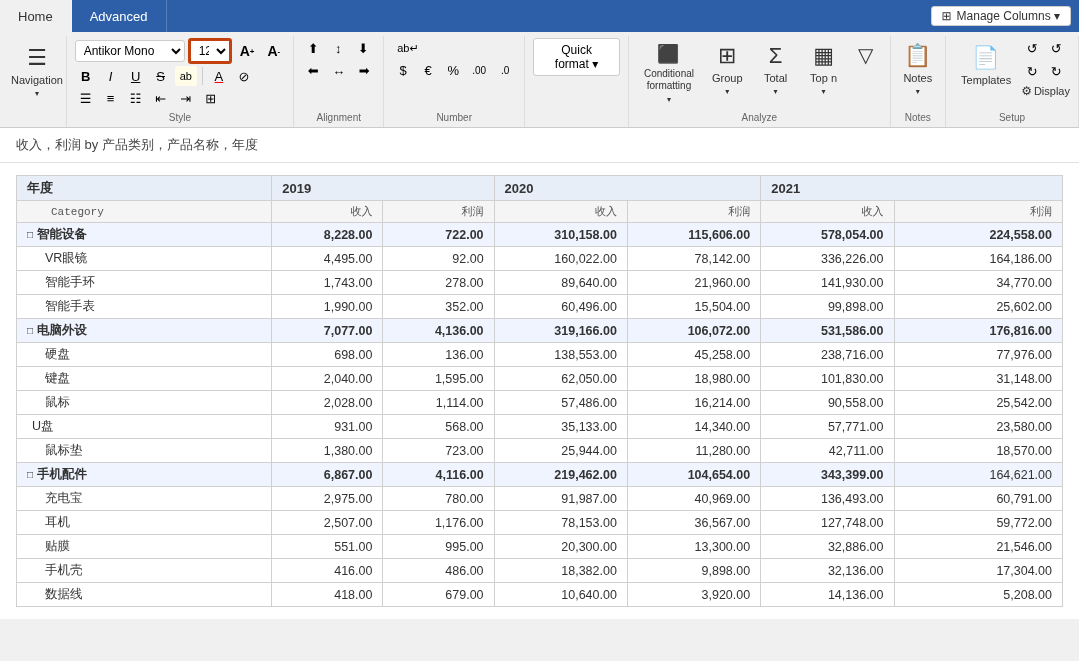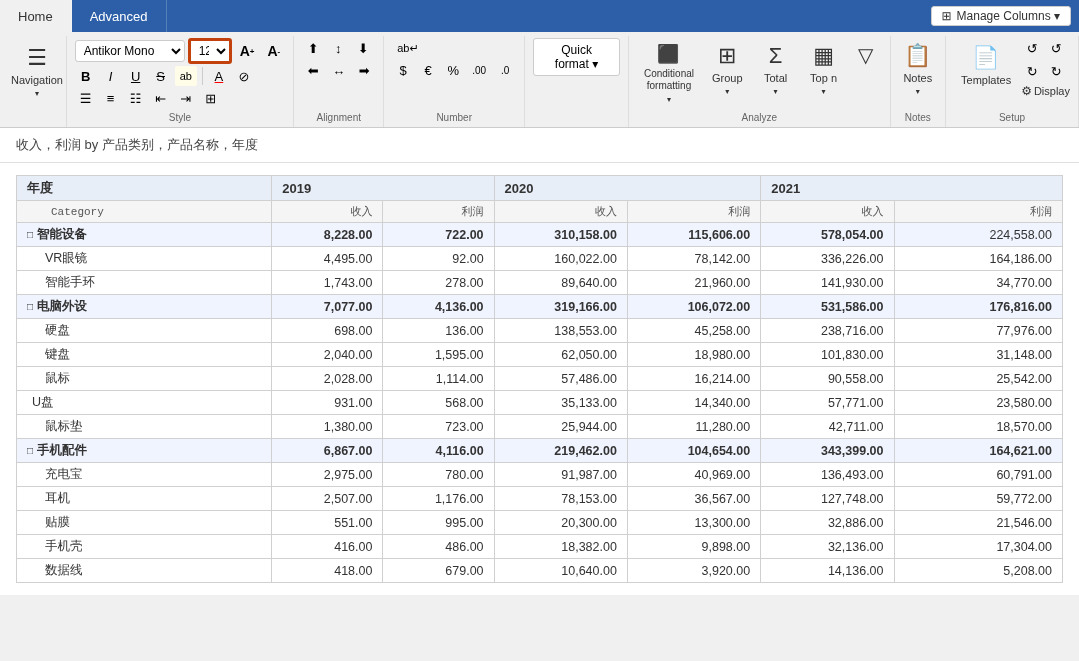--- a/index.html
+++ b/index.html
@@ -413,39 +413,48 @@
         </tr>
       </thead>
       <tbody id="table-body">
       <tr class="group-row">
             <td class="row-label first-col"><span style="font-size:10px;margin-right:4px;">□</span><strong>智能设备</strong></td>
             <td style="font-weight: 700;">8,228.00</td>
             <td style="font-weight: 700;">722.00</td>
             <td style="font-weight: 700;">310,158.00</td>
             <td style="font-weight: 700;">115,606.00</td>
             <td style="font-weight: 700;">578,054.00</td>
-            <td style="font-weight: 400; padding-left: 32px;">224,558.00</td>
+            <td style="font-weight: 700; padding-left: 32px;">224,558.00</td>
           </tr>
           <tr class="child-row">
             <td class="row-label first-col child-row" style="padding-left: 28px;">VR眼镜</td>
             <td>4,495.00</td>
             <td>92.00</td>
             <td>160,022.00</td>
             <td>78,142.00</td>
             <td>336,226.00</td>
             <td>164,186.00</td>
           </tr>
           <tr class="child-row">
             <td class="row-label first-col child-row" style="padding-left: 28px;">智能手环</td>
             <td>1,743.00</td>
             <td>278.00</td>
             <td>89,640.00</td>
             <td>21,960.00</td>
             <td>141,930.00</td>
             <td>34,770.00</td>
+          </tr>
+          <tr class="child-row">
+            <td class="row-label first-col child-row" style="padding-left: 28px;">智能手表</td>
+            <td>1,990.00</td>
+            <td>352.00</td>
+            <td>60,496.00</td>
+            <td>15,504.00</td>
+            <td>99,898.00</td>
+            <td>25,602.00</td>
           </tr>
           <tr class="group-row">
             <td class="row-label first-col"><span style="font-size:10px;margin-right:4px;">□</span><strong>电脑外设</strong></td>
             <td style="font-weight: 700;">7,077.00</td>
             <td style="font-weight: 700;">4,136.00</td>
             <td style="font-weight: 700;">319,166.00</td>
             <td style="font-weight: 700;">106,072.00</td>
             <td style="font-weight: 700;">531,586.00</td>
             <td style="font-weight: 700;">176,816.00</td>
           </tr>
@@ -494,21 +503,21 @@
             <td>42,711.00</td>
             <td>18,570.00</td>
           </tr>
           <tr class="group-row">
             <td class="row-label first-col"><span style="font-size:10px;margin-right:4px;">□</span><strong>手机配件</strong></td>
             <td style="font-weight: 700;">6,867.00</td>
             <td style="font-weight: 700;">4,116.00</td>
             <td style="font-weight: 700;">219,462.00</td>
             <td style="font-weight: 700;">104,654.00</td>
             <td style="font-weight: 700;">343,399.00</td>
-            <td style="font-weight: 700;">164,621.00</td>
+            <td style="font-weight: 400;">164,621.00</td>
           </tr>
           <tr class="child-row">
             <td class="row-label first-col child-row" style="padding-left: 28px;">充电宝</td>
             <td>2,975.00</td>
             <td>780.00</td>
             <td>91,987.00</td>
             <td>40,969.00</td>
             <td>136,493.00</td>
             <td>60,791.00</td>
           </tr>

